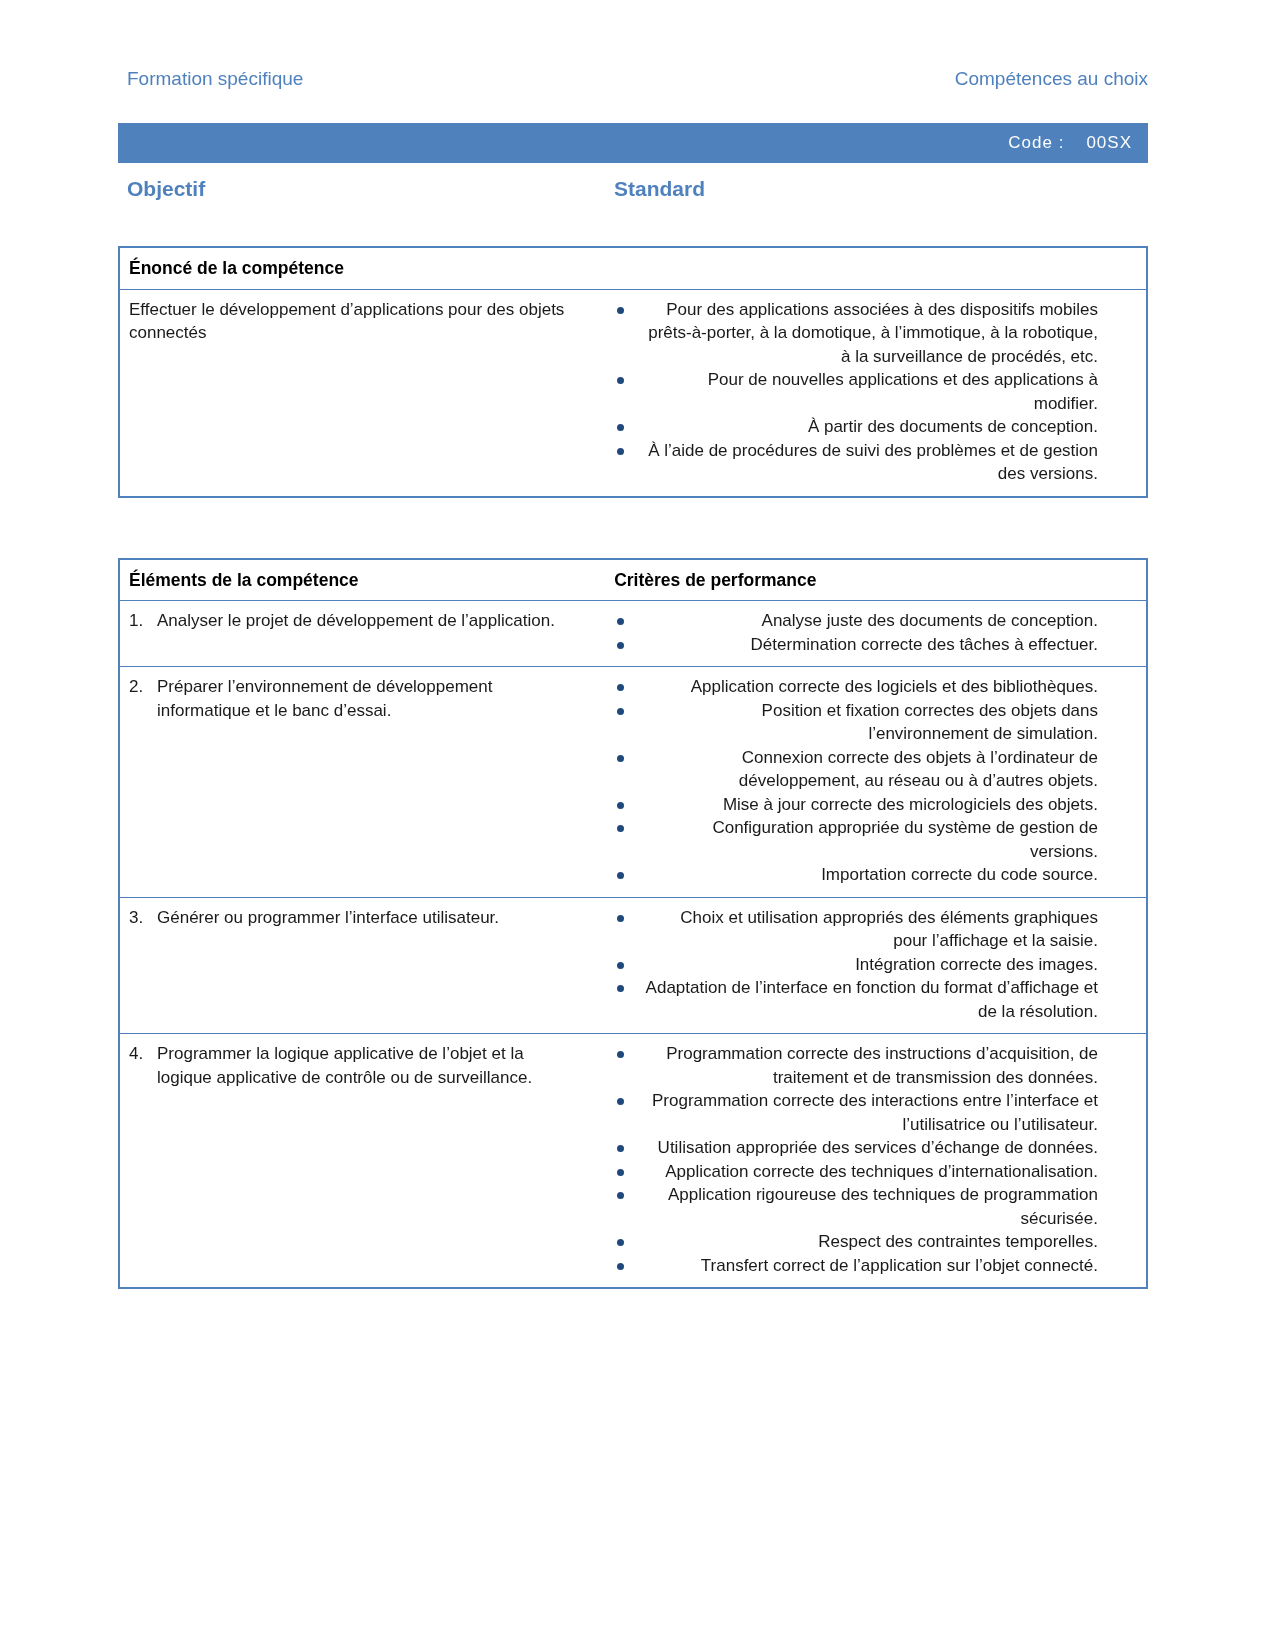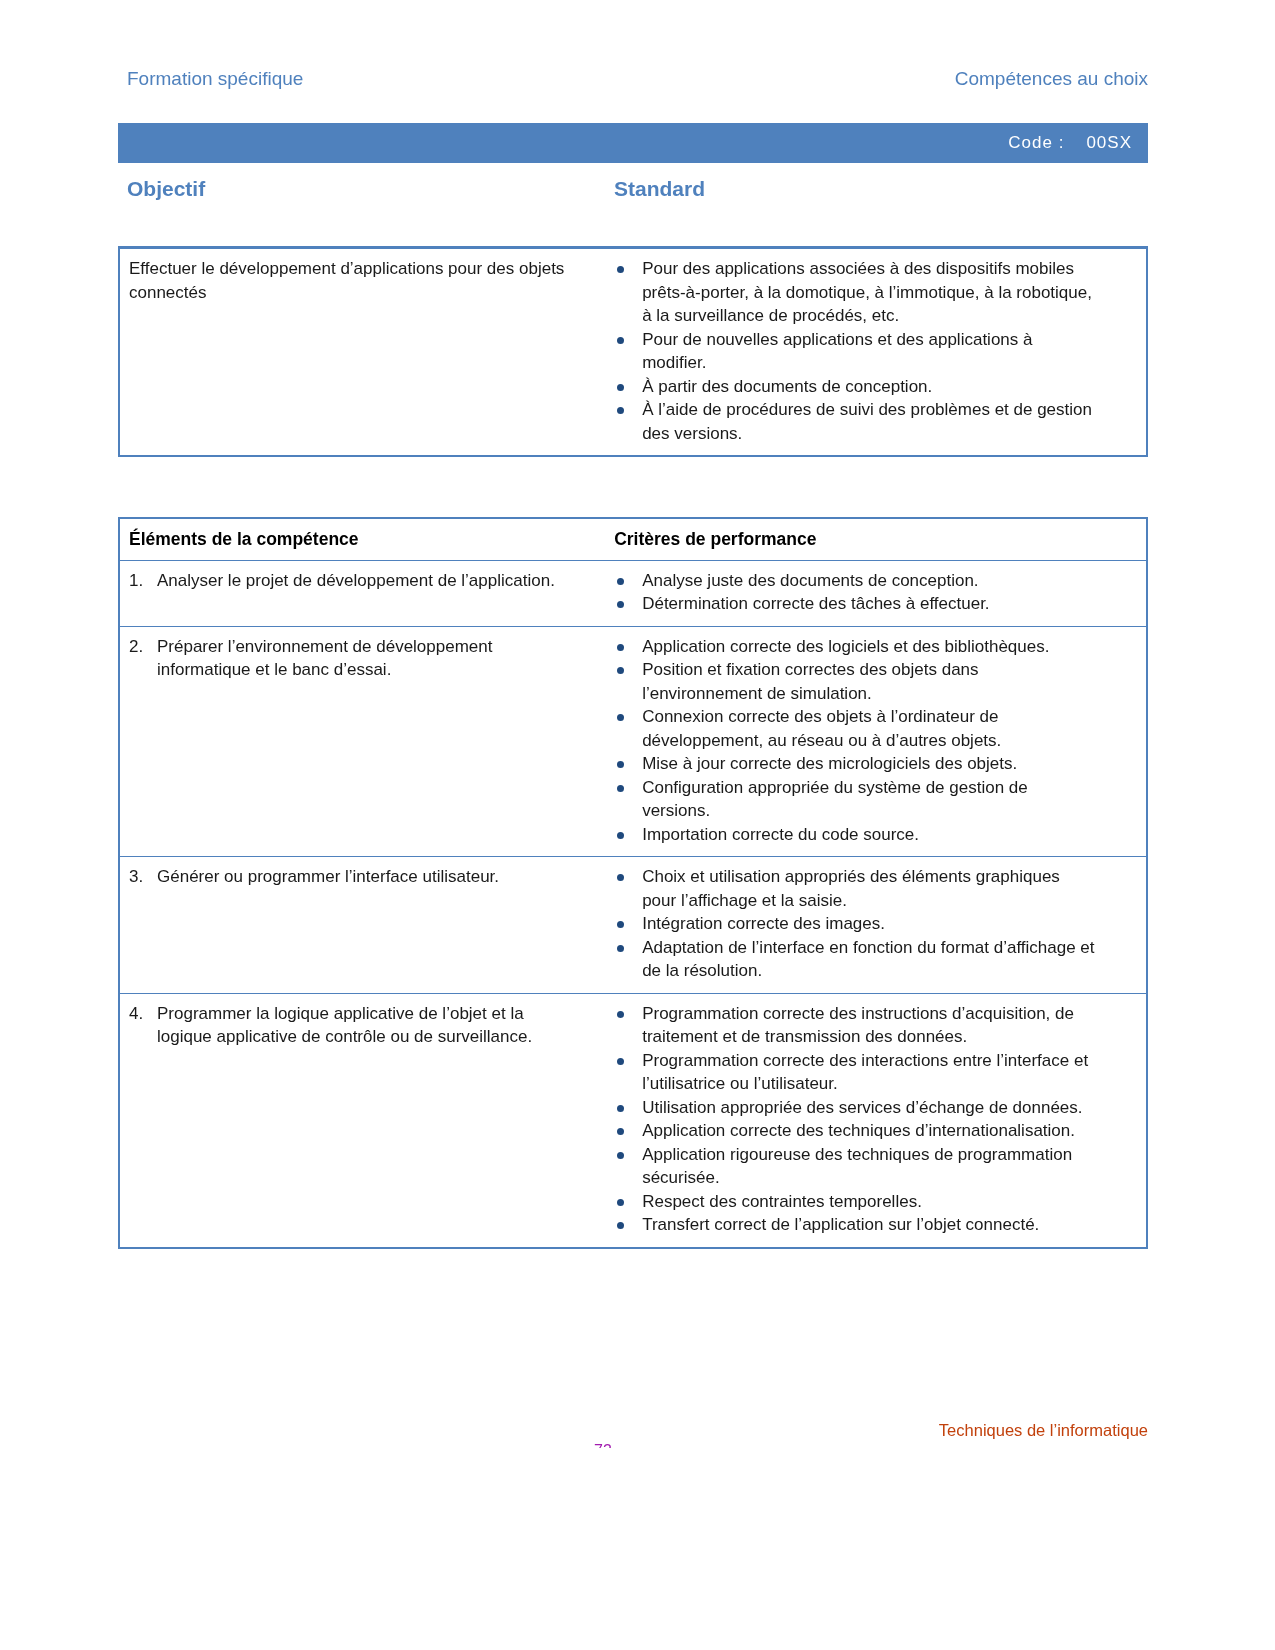--- a/index.html
+++ b/index.html
@@ -86,20 +86,21 @@
   .num-item .num-label{width:28px;flex:0 0 28px;}
   .num-item .num-text{flex:1;}
   
   ul.bullets{list-style:none;margin:0;padding:0;}
   ul.bullets li{
     position:relative;
     padding-left:28px;
     font-size:17px;
     line-height:23.5px;
     color:#1a1a1a;
+    text-align:right;
   }
   ul.bullets li .dot{
     position:absolute;
     left:3px;
     top:9px;
     width:7px;
     height:7px;
     border-radius:50%;
     background:var(--bullet,#1f497d);
   }
@@ -134,20 +135,21 @@
       <span class="code-value">00SX</span>
     </div>
 
     <div class="section-headings">
       <h2 class="sh-left">Objectif</h2>
       <h2 class="sh-right">Standard</h2>
     </div>
 
     <div class="comp-table tbl1" id="table1">
         <div class="t-head">
+          <div class="t-cell left body-text">Énoncé de la compétence</div>
         </div>
         <div class="t-row">
           <div class="t-cell left body-text">Effectuer le développement d’applications pour des objets connectés</div>
           <div class="t-cell right">
             <ul class="bullets">
               <li><span class="dot"></span><span>Pour des applications associées à des dispositifs mobiles prêts-à-porter, à la domotique, à l’immotique, à la robotique, à la surveillance de procédés, etc.</span></li>
               <li><span class="dot"></span><span>Pour de nouvelles applications et des applications à modifier.</span></li>
               <li><span class="dot"></span><span>À partir des documents de conception.</span></li>
               <li><span class="dot"></span><span>À l’aide de procédures de suivi des problèmes et de gestion des versions.</span></li>
             </ul>

